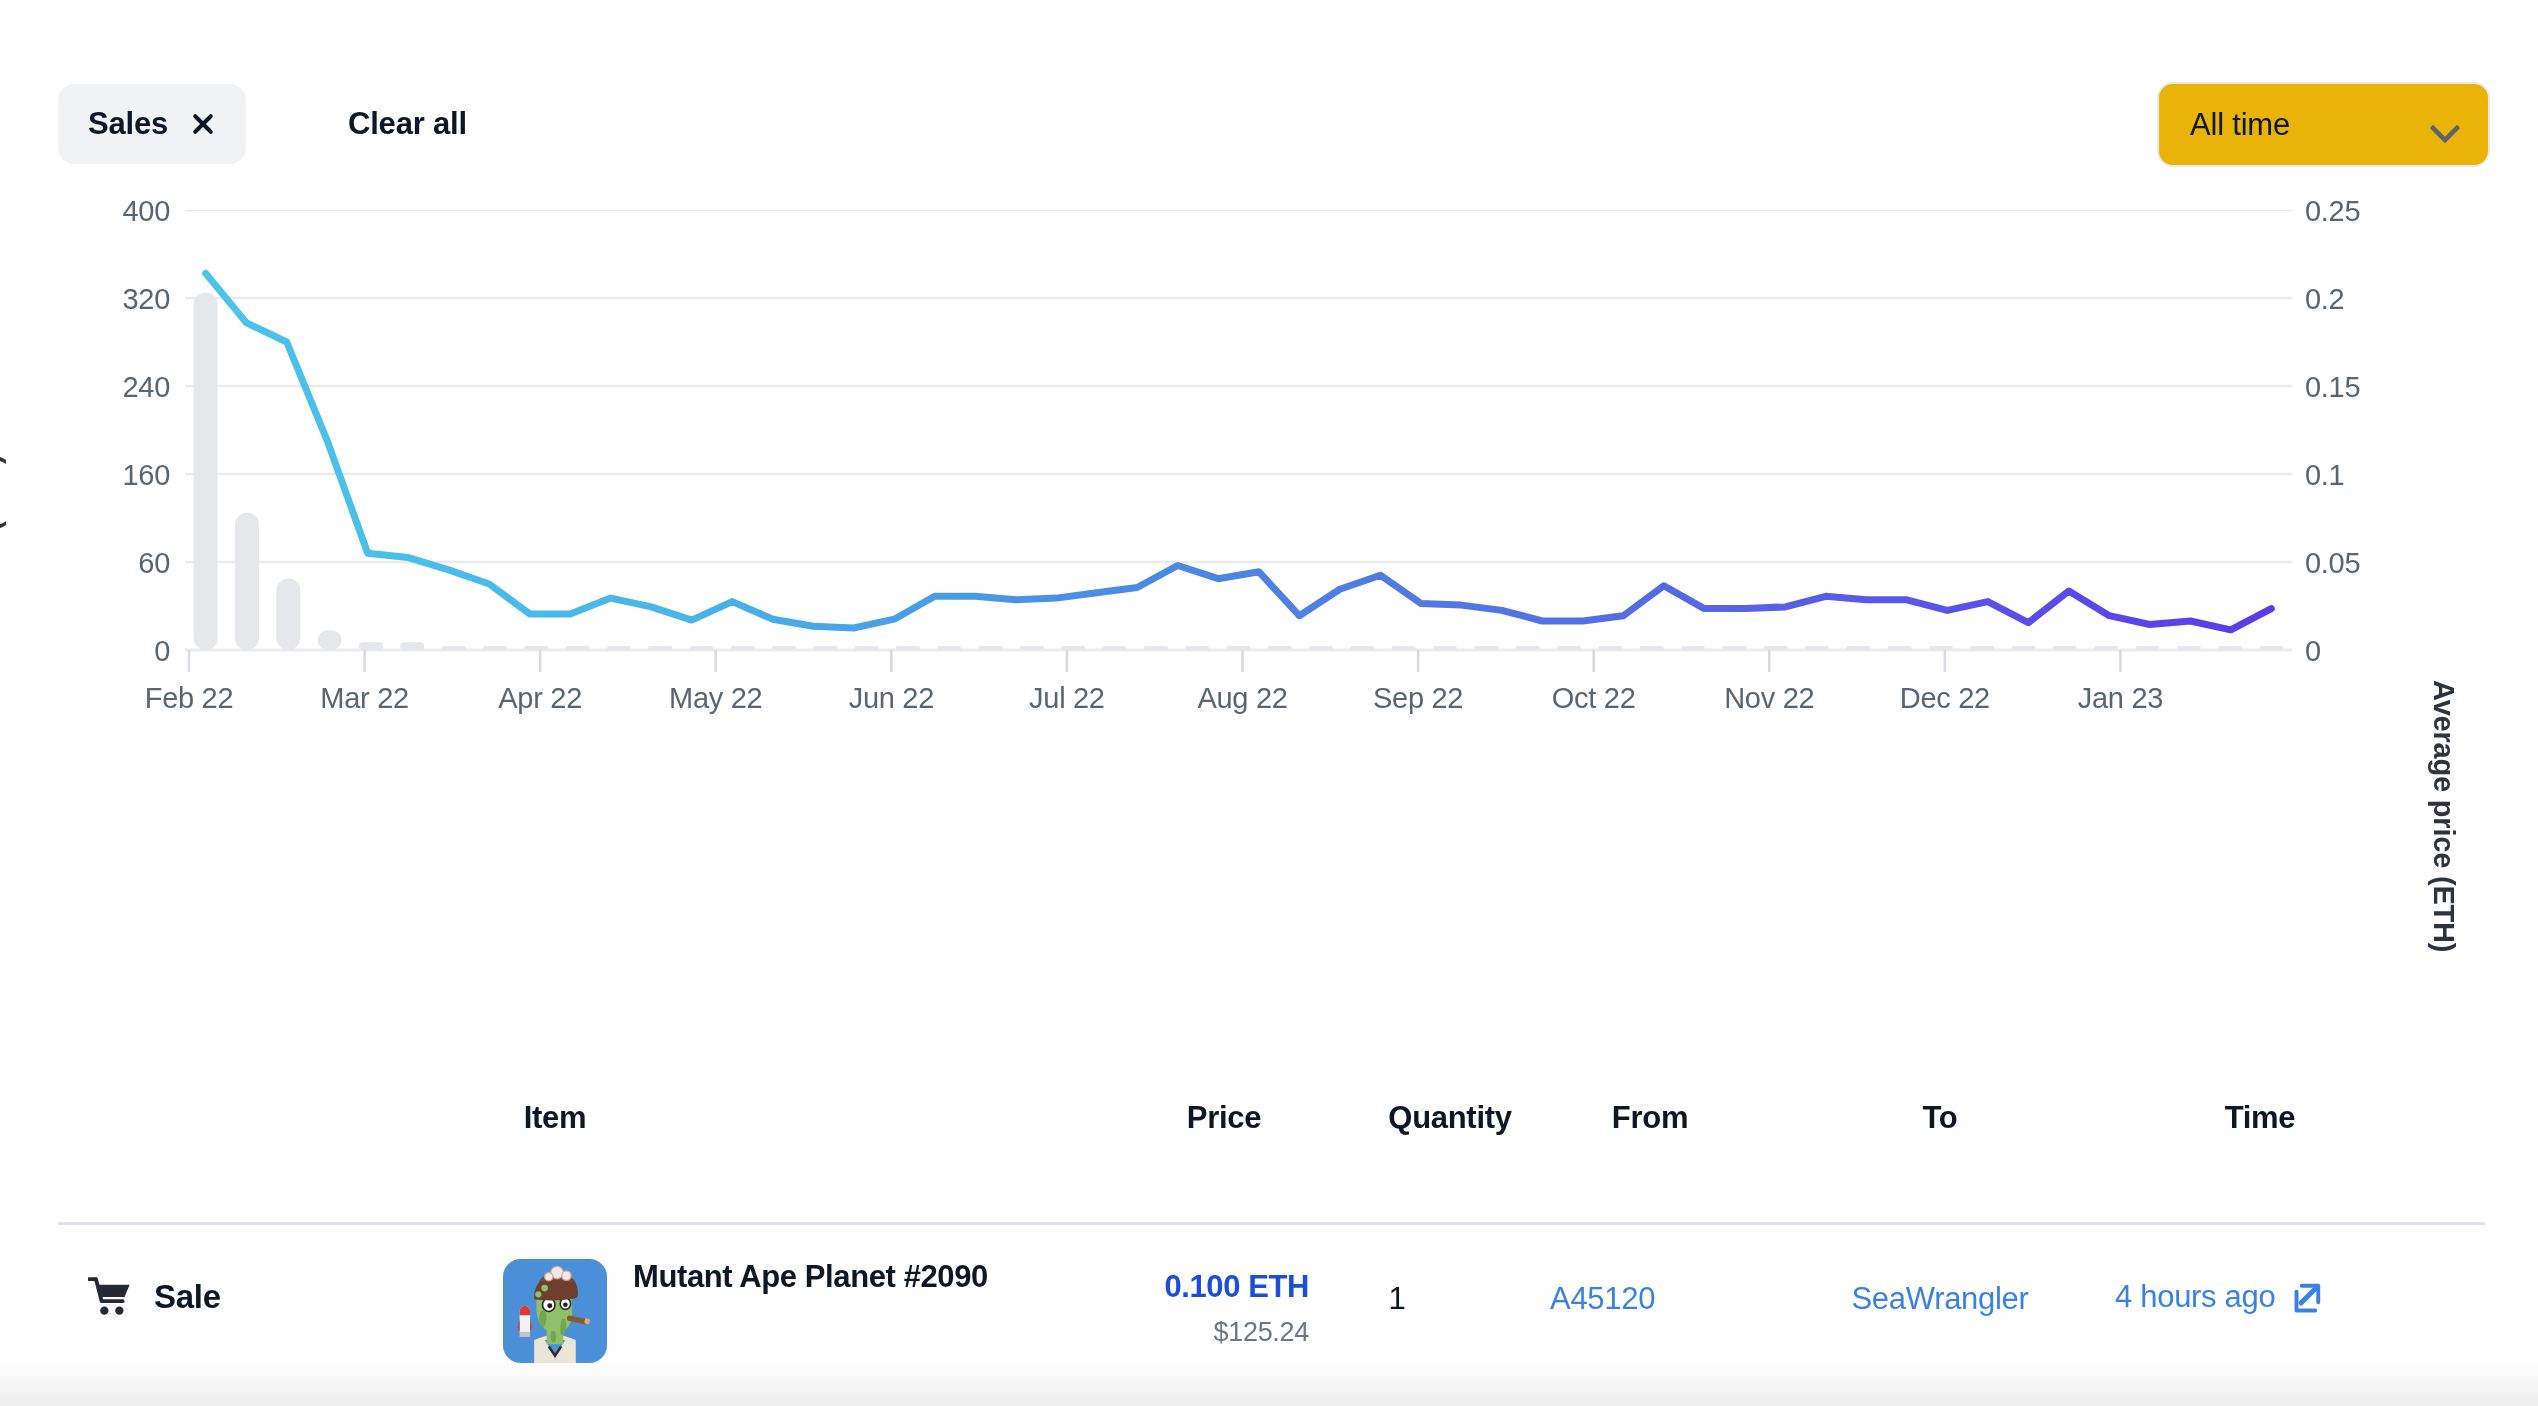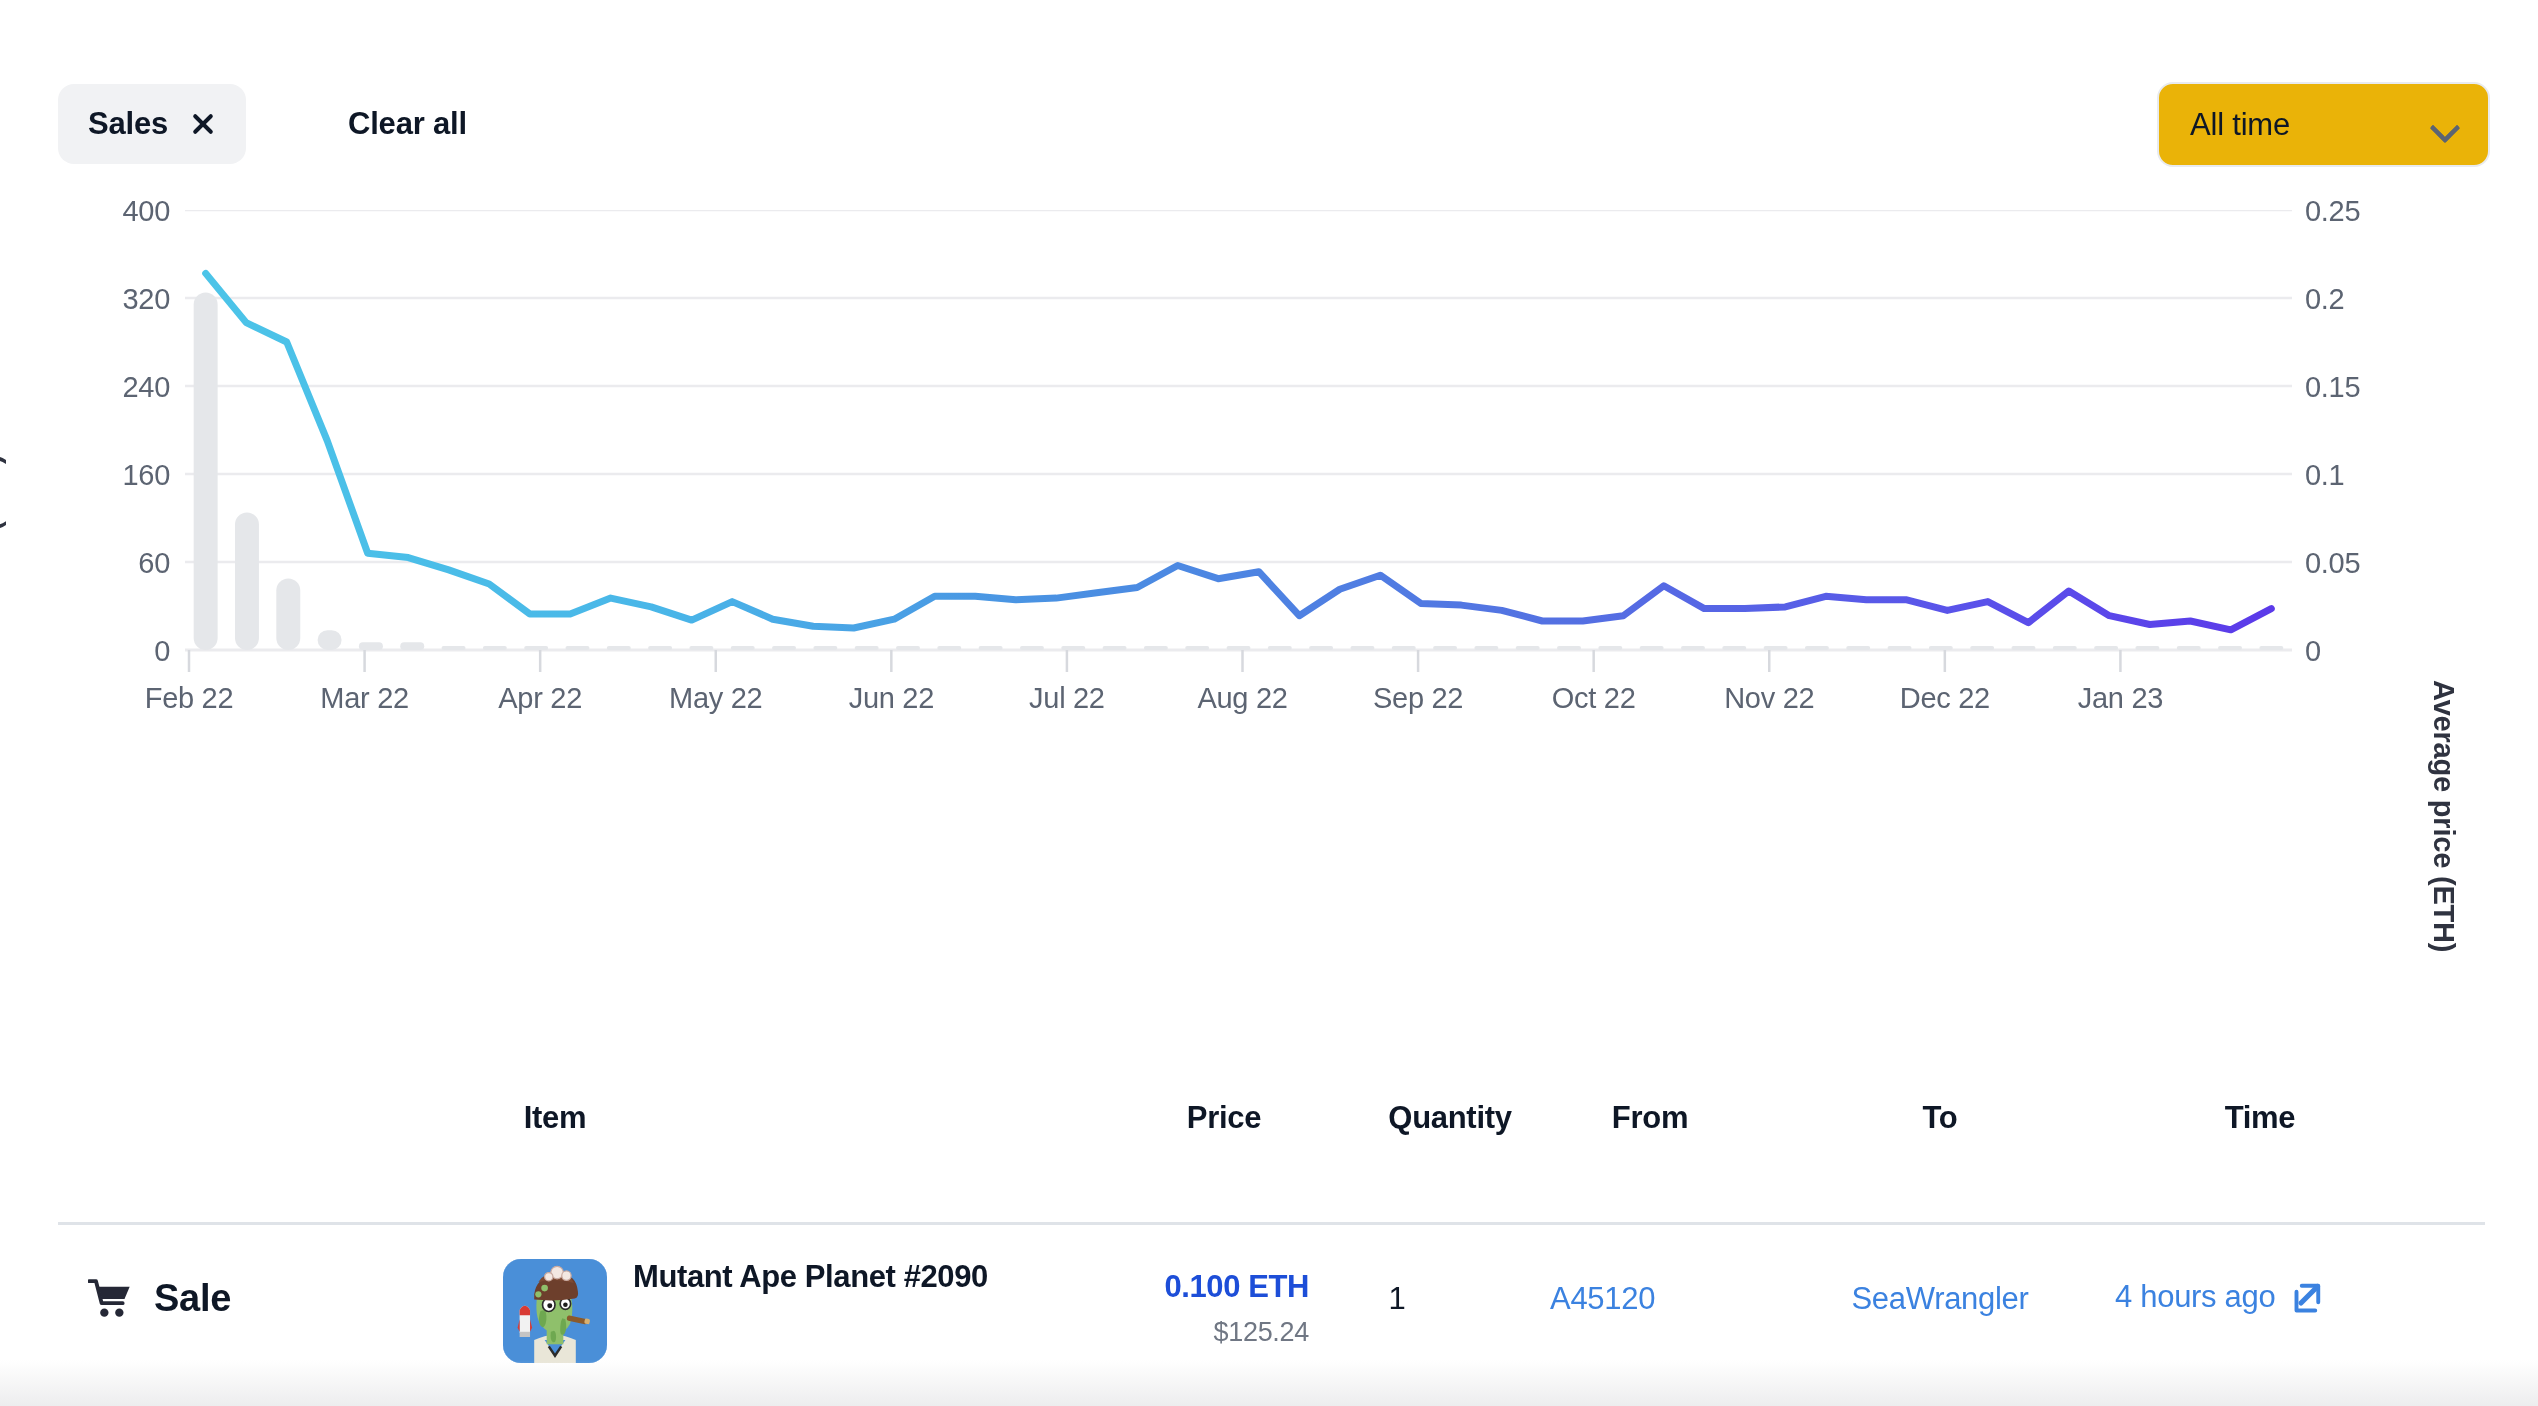--- a/index.html
+++ b/index.html
@@ -74,21 +74,21 @@
   .tick-x{text-align:center;color:#5c6472;}
 
   
   .thead{position:absolute;left:0;top:1100px;width:2538px;height:62px;}
   .th{position:absolute;font-size:31px;font-weight:700;color:#0e1726;letter-spacing:-0.3px;text-align:center;}
   .divider{position:absolute;left:58px;top:1222px;width:2427px;height:3px;background:#dfe3e8;}
 
   .row{position:absolute;left:0;top:1245px;width:2538px;height:120px;}
   .cart-cell{position:absolute;left:88px;top:32px;display:flex;align-items:center;gap:22px;}
   .cart-icon{width:44px;height:40px;display:block;}
-  .cart-label{font-size:38px;font-weight:700;color:#0e1726;letter-spacing:-0.3px;}
+  .cart-label{font-size:33px;font-weight:700;color:#0e1726;letter-spacing:-0.3px;}
 
   .item-cell{position:absolute;left:503px;top:14px;display:flex;align-items:flex-start;gap:26px;}
   .nft{width:104px;height:104px;border-radius:18px;overflow:hidden;background:#4a8fd8;
        display:block;box-shadow:0 0 0 2px #fff inset;}
   .item-name{font-size:31px;font-weight:700;color:#0e1726;letter-spacing:-0.4px;white-space:nowrap;}
 
   .price-cell{position:absolute;left:1129px;top:24px;width:180px;text-align:right;}
   .price-eth{font-size:31px;font-weight:700;color:#1d4ed8;letter-spacing:-0.4px;}
   .price-usd{font-size:27px;color:#707784;margin-top:12px;letter-spacing:-0.3px;}
 

